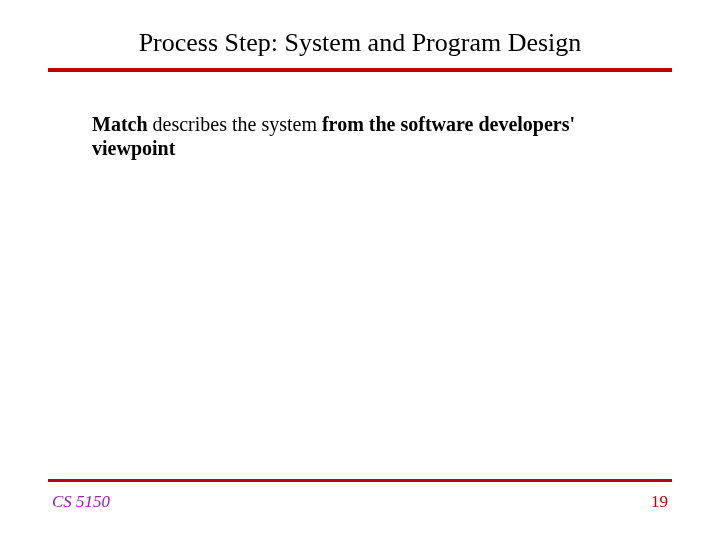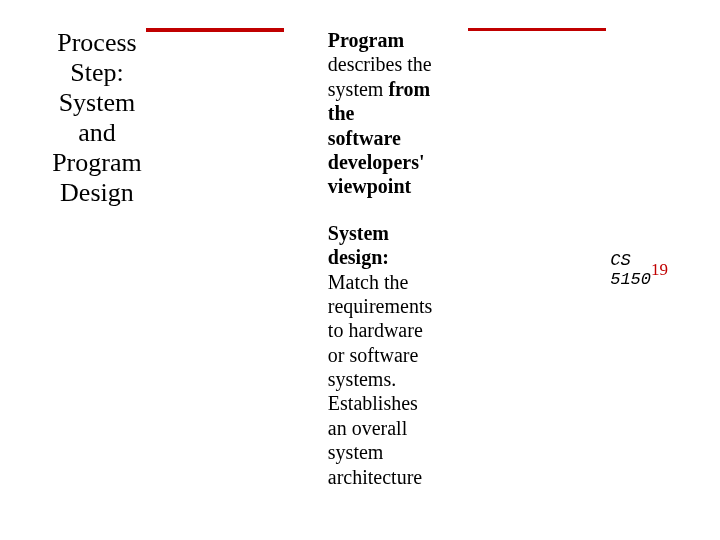--- a/index.html
+++ b/index.html
@@ -9,21 +9,21 @@
       background: #ffffff;
       font-family: Georgia, 'Times New Roman', serif;
       position: relative;
       overflow: hidden;
     }
     .slide {
       width: 100%;
       height: 100%;
       padding: 28px 48px 24px 48px;
       display: flex;
-      flex-direction: row;
+      flex-direction: column;
     }
     .title {
       font-size: 26px;
       font-weight: 400;
       color: #000;
       text-align: center;
       margin: 0 0 10px 0;
       font-family: 'Times New Roman', Times, serif;
     }
     .title-rule {
@@ -52,44 +52,41 @@
     }
     .footer {
       display: flex;
       justify-content: space-between;
       align-items: center;
       font-size: 17px;
       padding: 0 4px 4px 4px;
     }
     .footer-left {
       font-style: italic;
-      color: #000000;
-      font-family: Liberation Mono, monospace;
+      color: #a21caf;
+      font-family: Liberation Serif, serif;
     }
     .footer-right {
       color: #c00000;
       font-family: 'Times New Roman', Times, serif;
     }
   </style>
 </head>
 <body>
 
 <div class="slide">
   <h1 class="title">Process Step: System and Program Design</h1>
   <div class="title-rule"></div>
 
   <div class="body">
 
     <p class="para">
-      <span class="bold">Program</span><span> describes the system </span><span class="bold">from the software developers' viewpoint</span>
+      <span class="bold">Match</span><span> describes the system </span><span class="bold">from the software developers' viewpoint</span>
     </p>
 
-    <p class="para">
-      <span class="bold">System design:</span><span>  Match the requirements to hardware or software systems.  Establishes an overall system architecture</span>
-    </p>
 
 
   </div>
 
   <div class="footer-rule"></div>
   <div class="footer">
     <span class="footer-left">CS 5150</span>
     <span class="footer-right">19</span>
   </div>
 </div>

